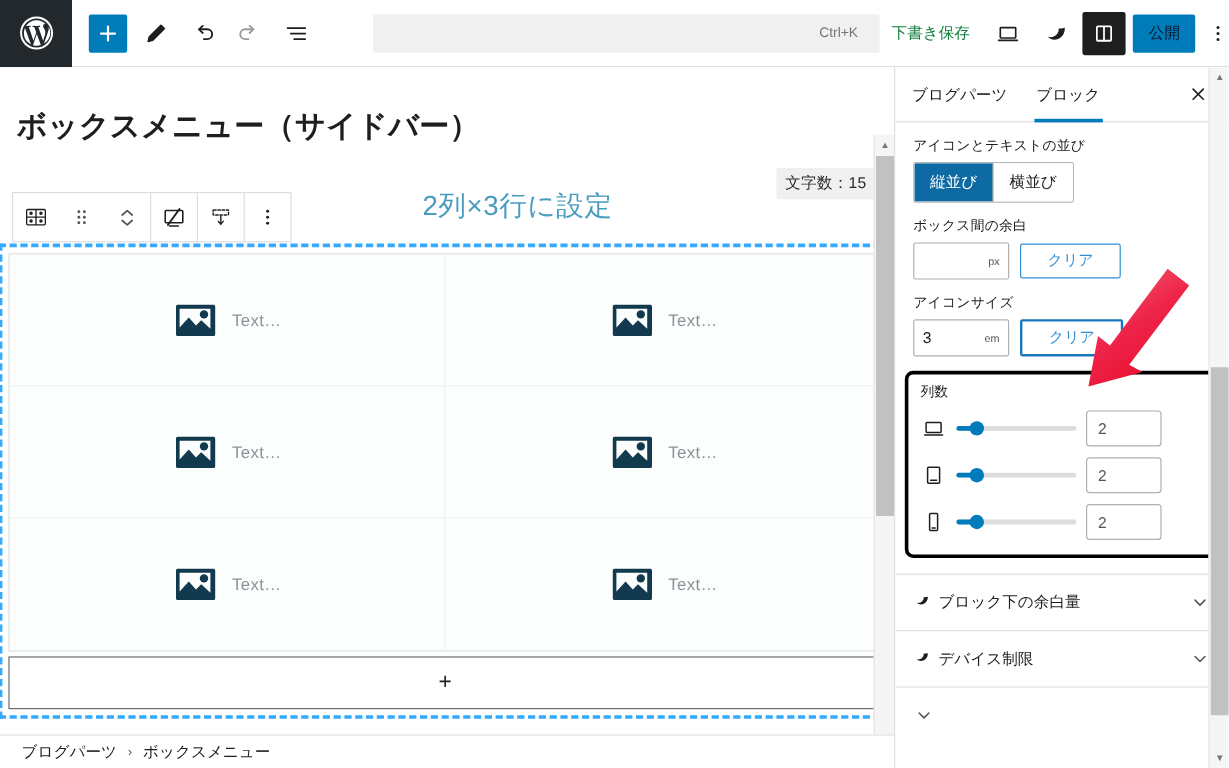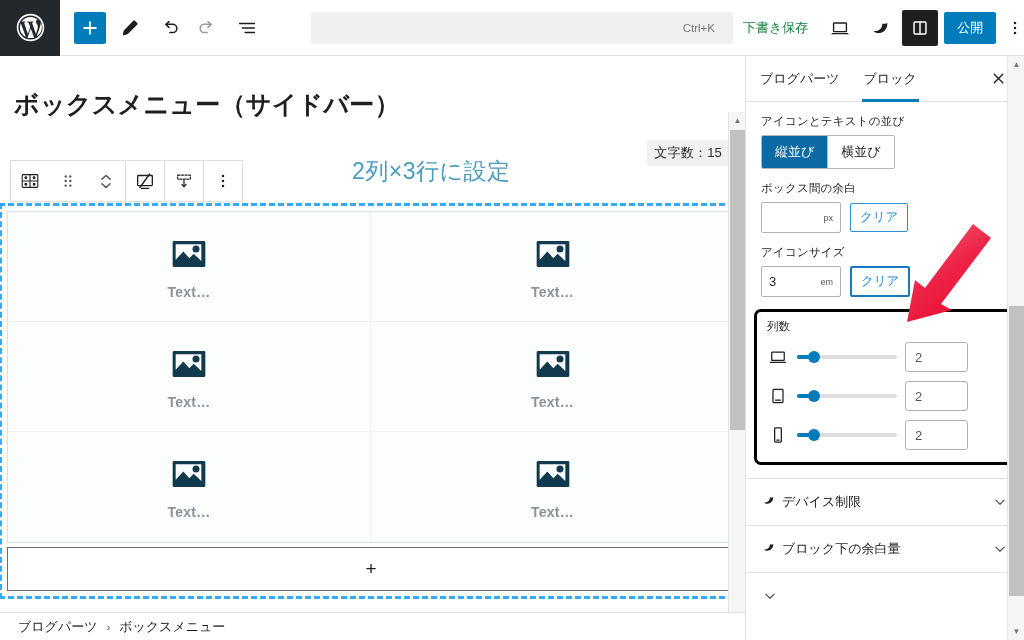--- a/index.html
+++ b/index.html
@@ -59,21 +59,21 @@
     font-size: 13px; color: #15803d; padding: 6px 10px; white-space: nowrap;
   }
   .icon-btn {
     width: 36px; height: 36px; display: flex; align-items: center;
     justify-content: center; border-radius: 2px;
   }
   .icon-btn svg { width: 22px; height: 22px; }
   .icon-btn.active { background: #1e1e1e; }
   .icon-btn.active svg { stroke: #fff; fill: none; }
   .publish-btn {
-    background: #007cba; color: #ffffff; font-size: 13px;
+    background: #007cba; color: #0f172a; font-size: 13px;
     padding: 7px 13px; border-radius: 2px; white-space: nowrap;
     margin-left: 2px;
   }
   .more-btn { width: 30px; height: 36px; display: flex; align-items: center; justify-content: center; }
 
   
   .editor {
     position: absolute; left: 0; top: 56px; width: 745px; height: 584px;
     background: #ffffff; overflow: hidden;
   }
@@ -115,23 +115,23 @@
     outline: 3px dashed #33aaff; outline-offset: 0px;
     background: #fff;
   }
   .grid-wrap {
     position: absolute; left: 5px; top: 5px; width: 728px; height: 332px;
     border: 1px solid #d9e2e6;
     background: #fcfdfd;
     display: grid; grid-template-columns: 1fr 1fr; grid-template-rows: 1fr 1fr 1fr;
   }
   .cell {
-    display: flex; flex-direction: column; align-items: center;
+    display: flex; flex-direction: row; align-items: center;
     justify-content: center; gap: 10px;
-    border-right: 1px solid #eef2f4; border-bottom: 1px solid #eef2f4; font-weight: bold;
+    border-right: 1px solid #eef2f4; border-bottom: 1px solid #eef2f4;
   }
   .cell:nth-child(2n) { border-right: none; }
   .cell:nth-child(n+5) { border-bottom: none; }
   .cell-icon { width: 40px; height: 40px; color: #123a4f; }
   .cell-icon svg { width: 40px; height: 40px; display: block; }
   .cell-text { font-size: 14px; color: #8b9398; letter-spacing: .3px; }
 
   .add-row {
     position: absolute; left: 5px; top: 341px; width: 728px; height: 44px;
     border: 1px solid #6b6b6b; background: #fff;
@@ -207,21 +207,21 @@
   .num-input {
     width: 80px; height: 31px; border: 1px solid #b0b0b0; border-radius: 2px;
     display: flex; align-items: center; padding: 0 7px;
     font-size: 13px; color: #1e1e1e; position: relative; background: #fff;
   }
   .num-input .unit {
     position: absolute; right: 7px; font-size: 9px; color: #555;
   }
   .clear-btn {
     border: 1px solid #2c8fd6; color: #2c8fd6; background: #fff;
-    font-size: 12.5px; padding: 5px 9px; border-radius: 2px;
+    font-size: 12.5px; padding: 5px 22px; border-radius: 2px;
   }
   .clear-btn.thick { border: 2px solid #1878be; }
 
   
   .cols-panel {
     margin: 12px 8px 0 8px; border: 3px solid #000000; border-radius: 7px;
     padding: 7px 10px 12px 10px; position: relative; background: #fff;
   }
   .cols-title { font-size: 11.5px; color: #1e1e1e; margin-bottom: 8px; }
   .col-row { display: flex; align-items: center; gap: 8px; margin-bottom: 9px; }
@@ -595,35 +595,35 @@
       </div>
 
       <div class="acc-group">
 
         <div class="acc">
           <span class="acc-leaf">
             <svg viewBox="0 0 24 24">
                 <path d="M21 4c0 7-5 11-10 11-2.5 0-4.6-1-6-2.7 2.7.9 5.8.2 7.9-1.9 1.7-1.7 2.4-3.9 2.1-6 2.1.2 4.3 0 6-.4z" fill="#1e1e1e"></path>
               </svg>
           </span>
-          <span class="acc-title">デバイス制限</span>
+          <span class="acc-title">ブロック下の余白量</span>
           <span class="acc-chev">
             <svg viewBox="0 0 24 24" fill="none" stroke="#555" stroke-width="1.7" stroke-linecap="round" stroke-linejoin="round">
                 <path d="M6.5 9.5L12 15l5.5-5.5"></path>
               </svg>
           </span>
         </div>
 
         <div class="acc">
           <span class="acc-leaf">
             <svg viewBox="0 0 24 24">
                 <path d="M21 4c0 7-5 11-10 11-2.5 0-4.6-1-6-2.7 2.7.9 5.8.2 7.9-1.9 1.7-1.7 2.4-3.9 2.1-6 2.1.2 4.3 0 6-.4z" fill="#1e1e1e"></path>
               </svg>
           </span>
-          <span class="acc-title">ブロック下の余白量</span>
+          <span class="acc-title">デバイス制限</span>
           <span class="acc-chev">
             <svg viewBox="0 0 24 24" fill="none" stroke="#555" stroke-width="1.7" stroke-linecap="round" stroke-linejoin="round">
                 <path d="M6.5 9.5L12 15l5.5-5.5"></path>
               </svg>
           </span>
         </div>
 
         <div class="acc">
           <span class="acc-chev">
             <svg viewBox="0 0 24 24" fill="none" stroke="#555" stroke-width="1.7" stroke-linecap="round" stroke-linejoin="round">

